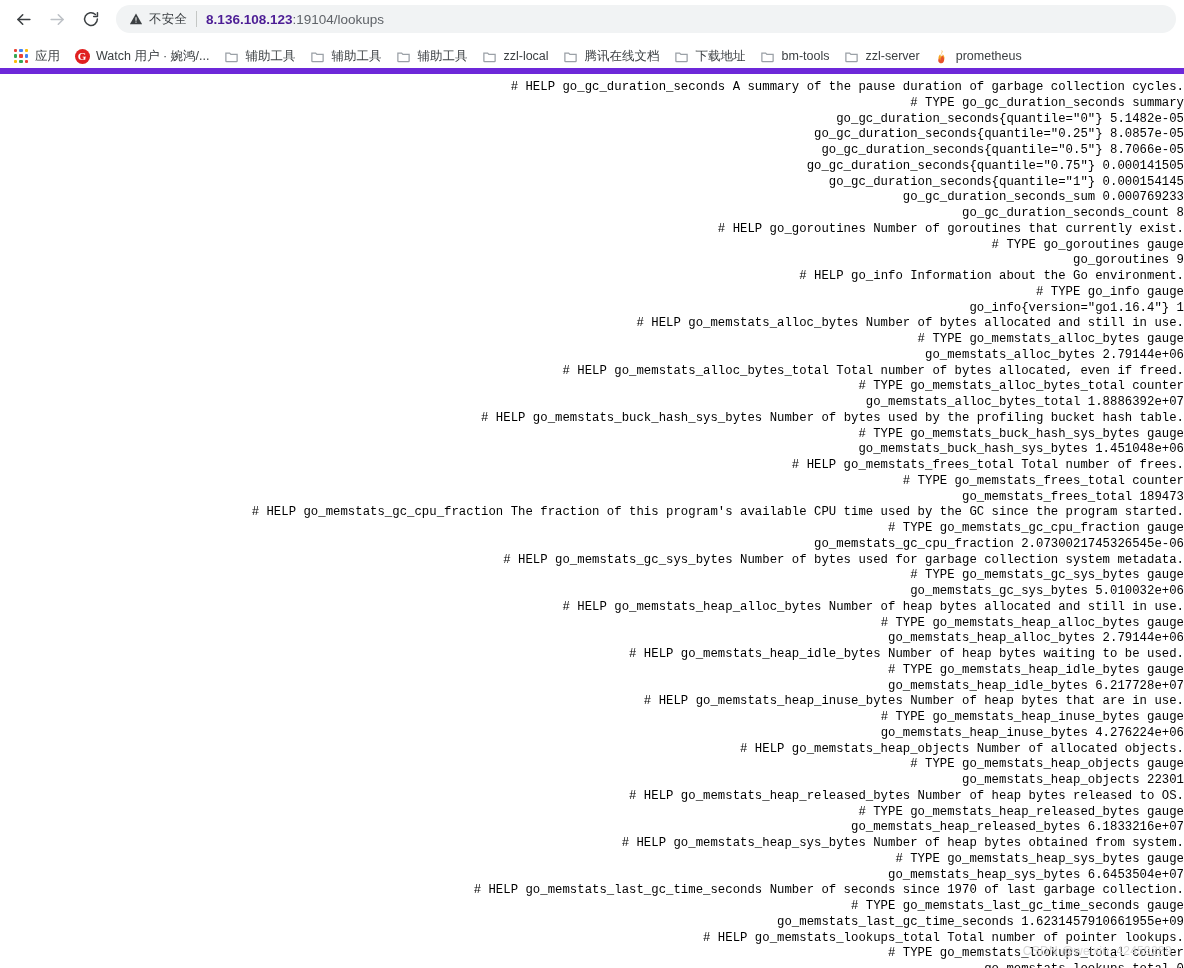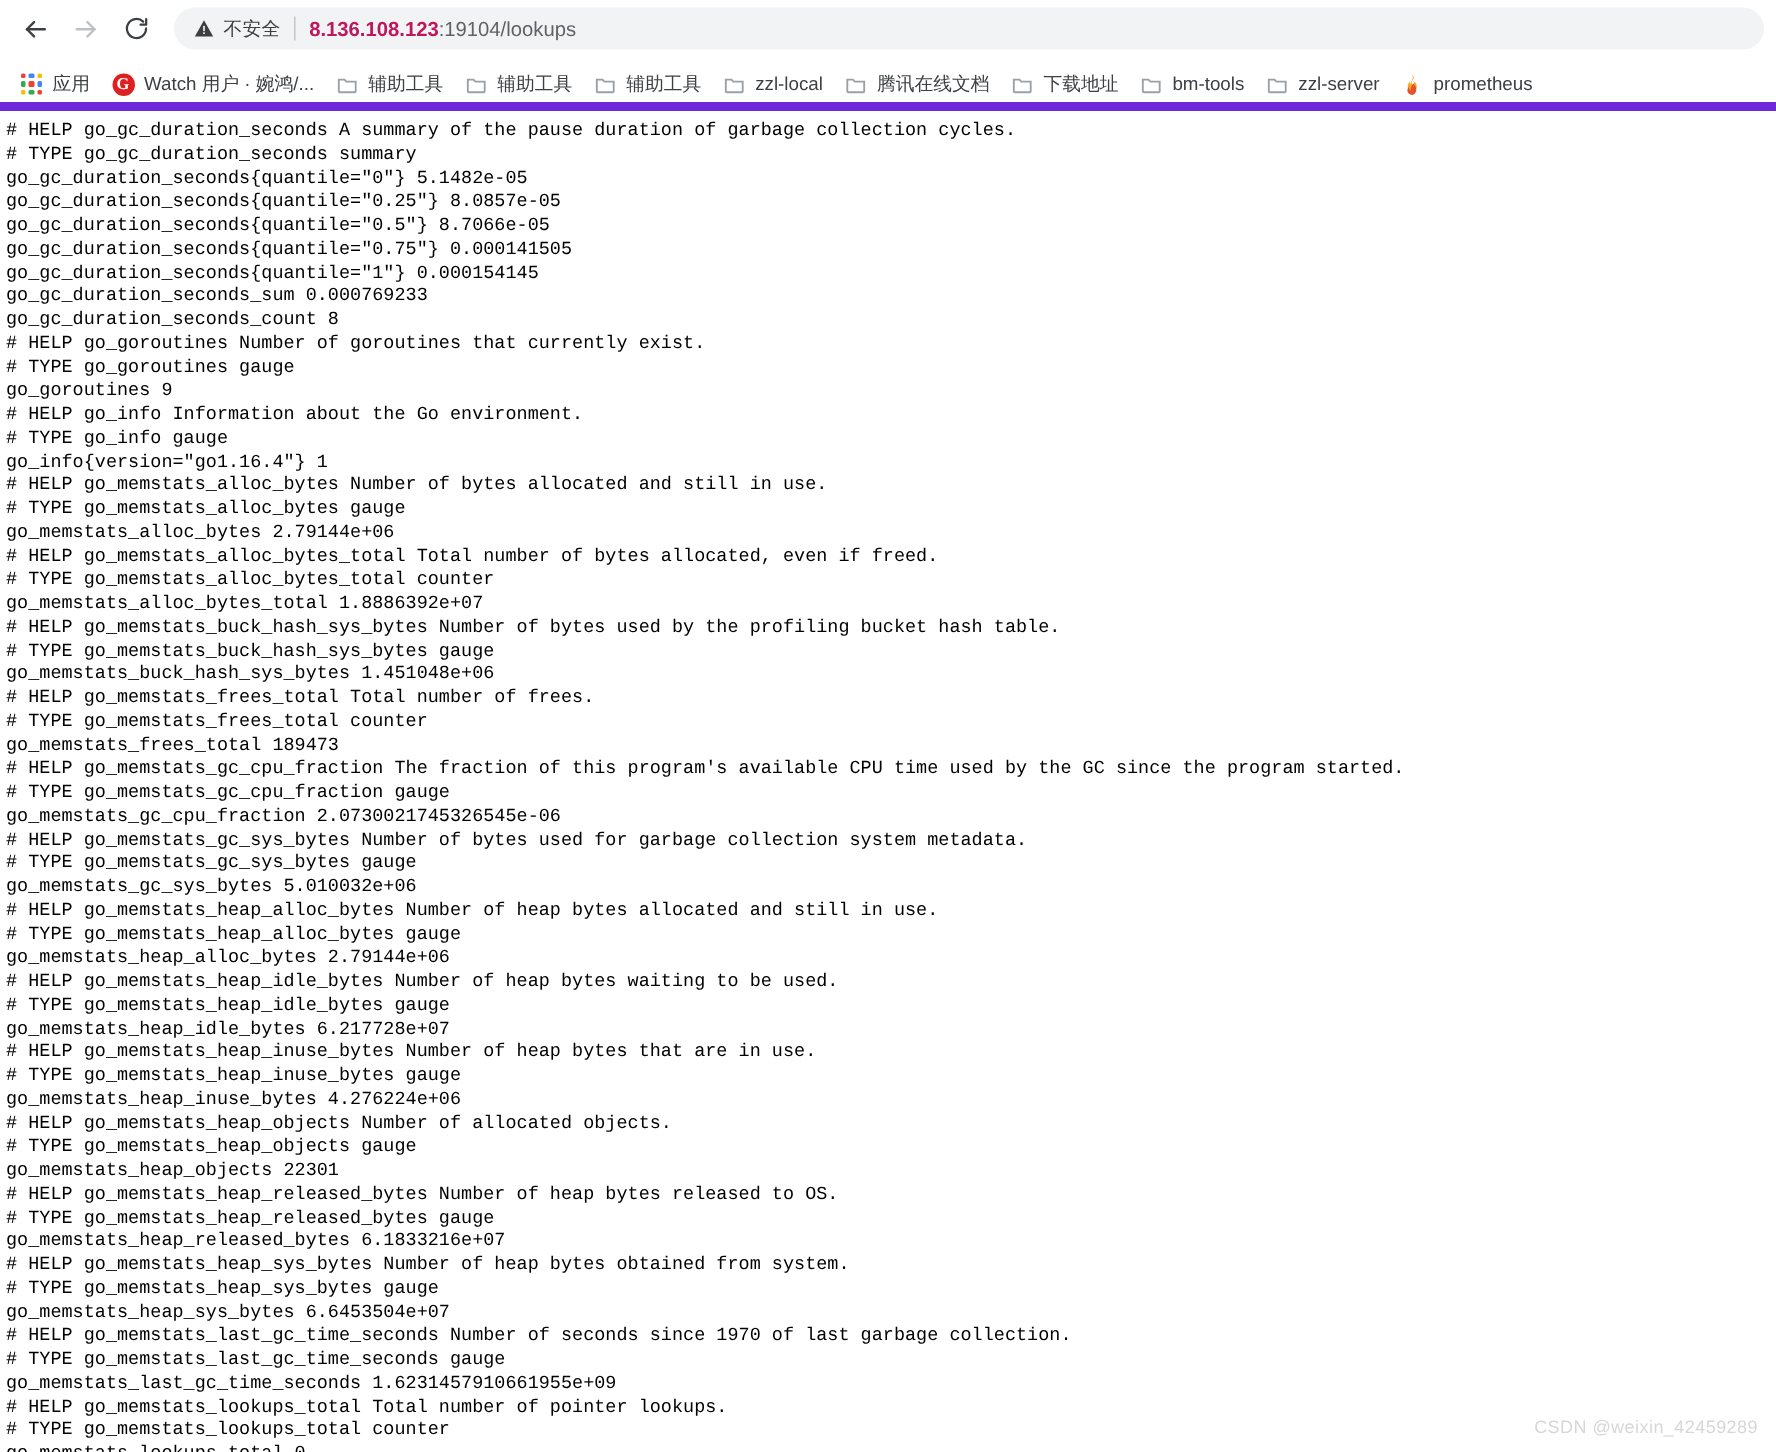--- a/index.html
+++ b/index.html
@@ -76,21 +76,21 @@
     background: #c4c7c5;
     margin: 0 9px;
     flex: 0 0 auto;
   }
   .url-text {
     font-size: 13.5px;
     color: #5f6368;
     white-space: nowrap;
     overflow: hidden;
   }
-  .url-text .host { color: #be185d; font-weight: 600; }
+  .url-text .host { color: #4c1d95; font-weight: 600; }
 
   
   .bookmarks-bar {
     height: 30px;
     display: flex;
     align-items: flex-end;
     padding: 0 6px;
     box-sizing: border-box;
     overflow: hidden;
     white-space: nowrap;
@@ -147,21 +147,21 @@
   
   .metrics {
     padding: 6px 0 0 4px;
     font-family: "Liberation Mono", "DejaVu Sans Mono", monospace;
     font-size: 12.3px;
     line-height: 15.75px;
     color: #000000;
     white-space: pre;
     letter-spacing: 0.02px;
   }
-  .metrics-line { height: 15.75px; }
+  .metrics-line { height: 15.75px; text-align: right; }
 
   
   .watermark {
     position: absolute;
     right: 12px;
     top: 944px;
     font-size: 12px;
     color: #d7d7d7;
     letter-spacing: .3px;
     font-family: Liberation Sans, sans-serif;

